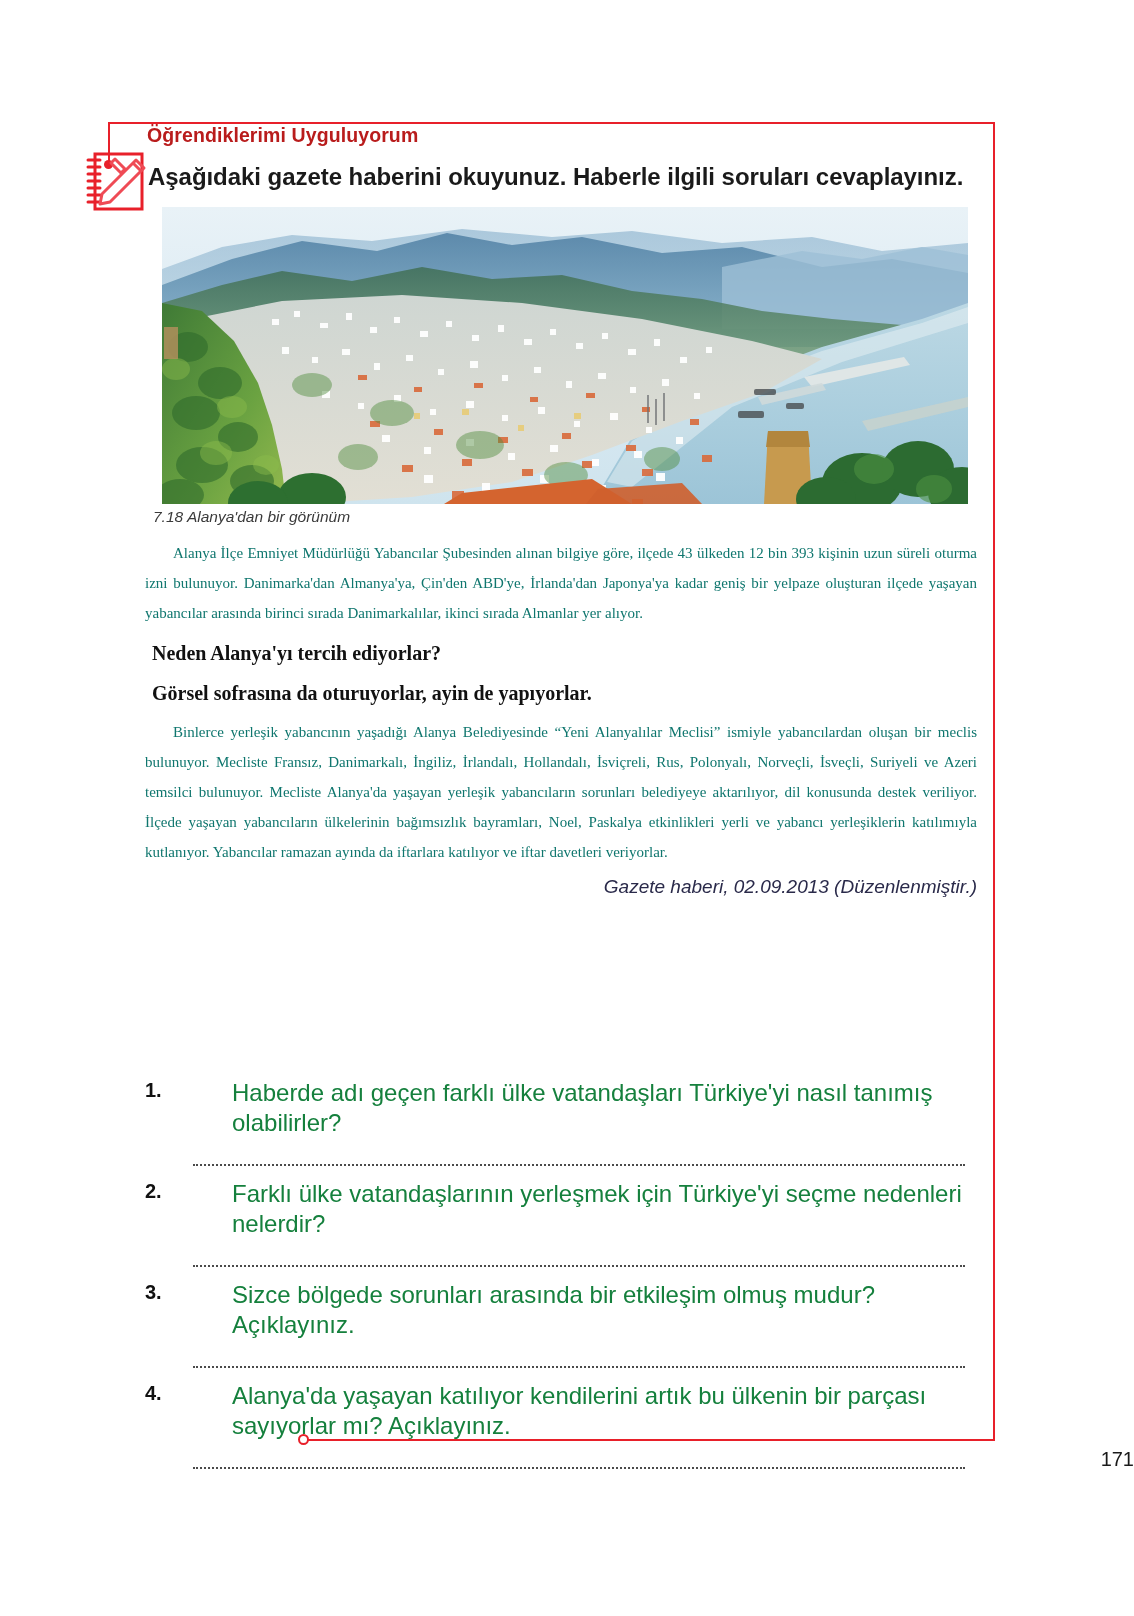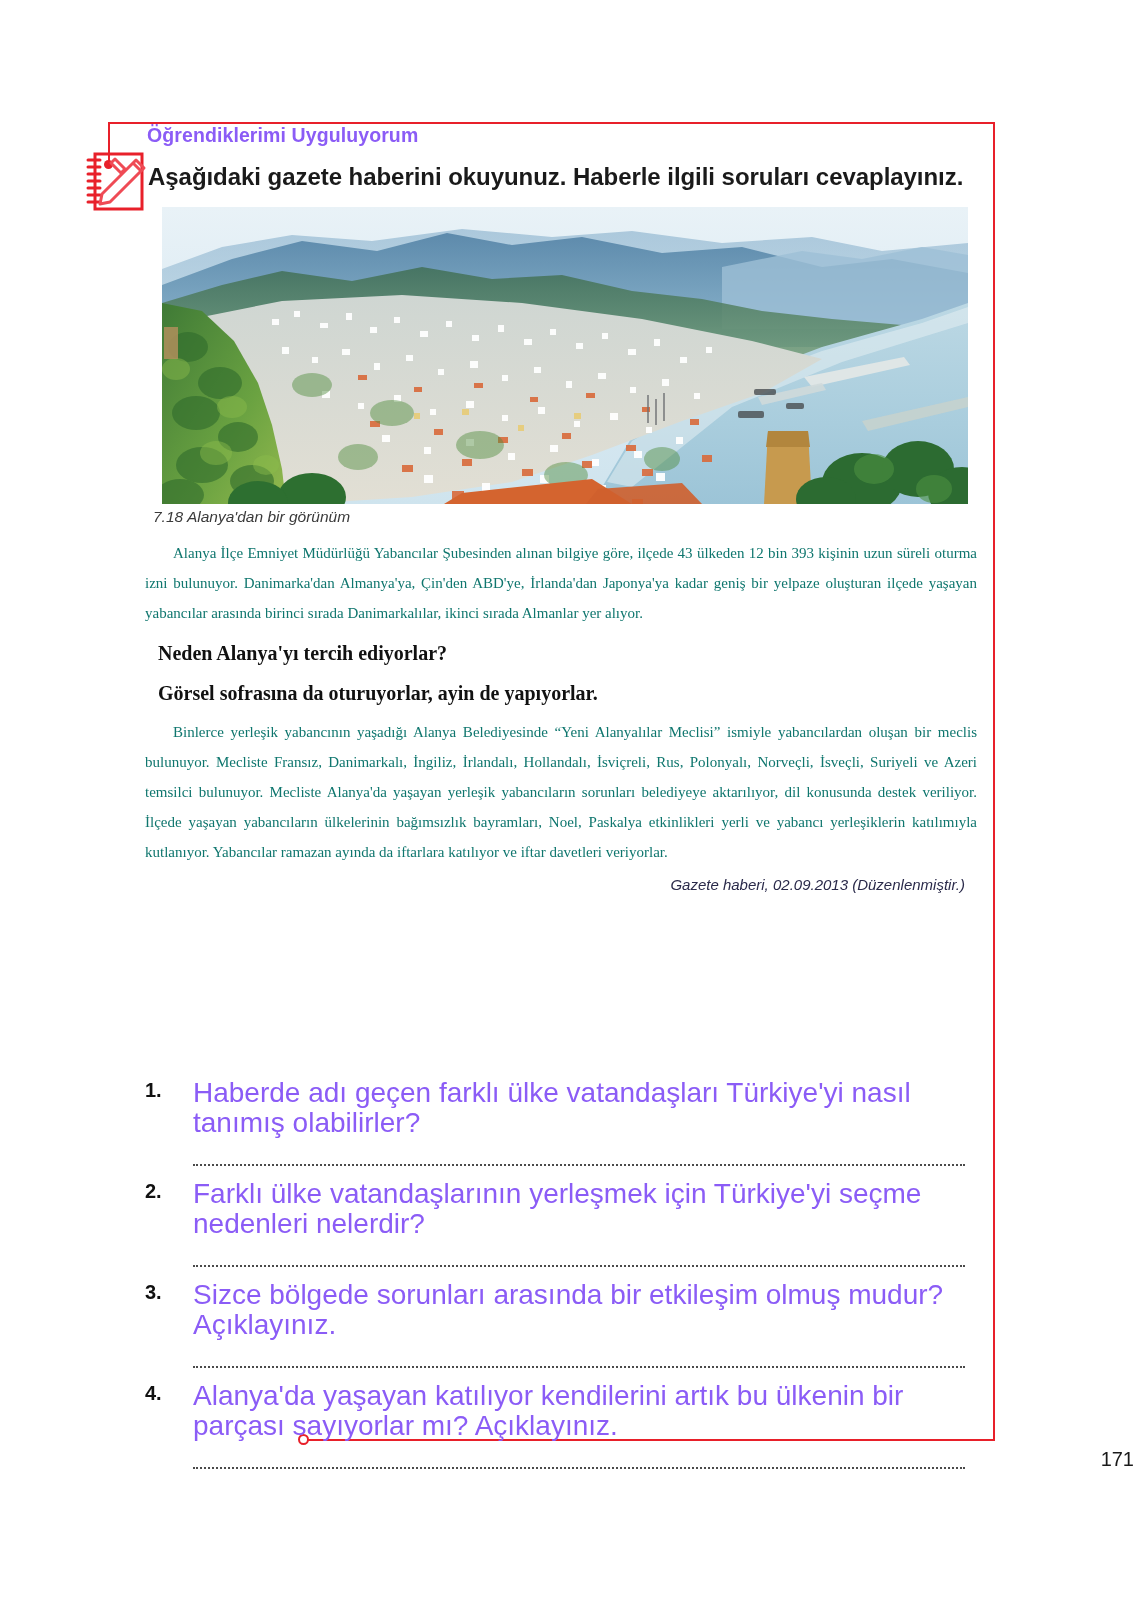--- a/index.html
+++ b/index.html
@@ -69,21 +69,21 @@
     width: 72px; height: 68px;
   }
 
   
   .section-title {
     position: absolute;
     left: 147px; top: 124px;
     font-family: "Liberation Sans", sans-serif;
     font-weight: bold;
     font-size: 19.5px;
-    color: #8b5cf6;
+    color: #b91c1c;
     letter-spacing: 0.1px;
   }
   .instruction {
     position: absolute;
     left: 148px; top: 163px;
     font-family: "Liberation Sans", sans-serif;
     font-weight: bold;
     font-size: 24px;
     color: #1a1a1a;
     letter-spacing: -0.05px;
@@ -118,33 +118,33 @@
     margin: 0 0 9px 0;
     font-family: Liberation Serif, serif;
     font-size: 15px;
     line-height: 30px;
     color: #0f766e;
     text-align: justify;
     text-indent: 28px;
     hyphens: manual;
   }
   p.subhead {
-    margin: 11px 0 9px 13px;
+    margin: 11px 0 9px 7px;
     font-family: "Liberation Serif", serif;
     font-weight: bold;
     font-size: 20px;
     line-height: 29px;
     color: #111111;
     text-indent: 0;
   }
   .source {
-    margin: 2px 12px 0 0;
+    margin: 2px 0 0 0;
     font-family: "Liberation Sans", sans-serif;
     font-style: italic;
-    font-size: 15px;
+    font-size: 19px;
     color: #2a2a4a;
     text-align: right;
     text-indent: 0;
   }
 
   
   .questions {
     position: absolute;
     left: 145px; top: 1078px;
     width: 832px;
@@ -158,24 +158,25 @@
     font-family: "Liberation Sans", sans-serif;
     font-weight: bold;
     font-size: 20px;
     color: #111111;
     width: 48px;
     flex: none;
     padding-top: 1px;
   }
   .q-text {
     font-family: "Liberation Sans", sans-serif;
-    font-size: 28px;
+    font-size: 24px;
     line-height: 30px;
-    color: #8b5cf6;
+    color: #15803d;
     flex: 1;
+    margin-left: 39px;
   }
   .dots {
     height: 17px;
     margin: 9px 0 13px 48px;
     border-bottom: 2.5px dotted #4a4a4a;
     width: 772px;
   }
 
   .page-number {
     position: absolute;

